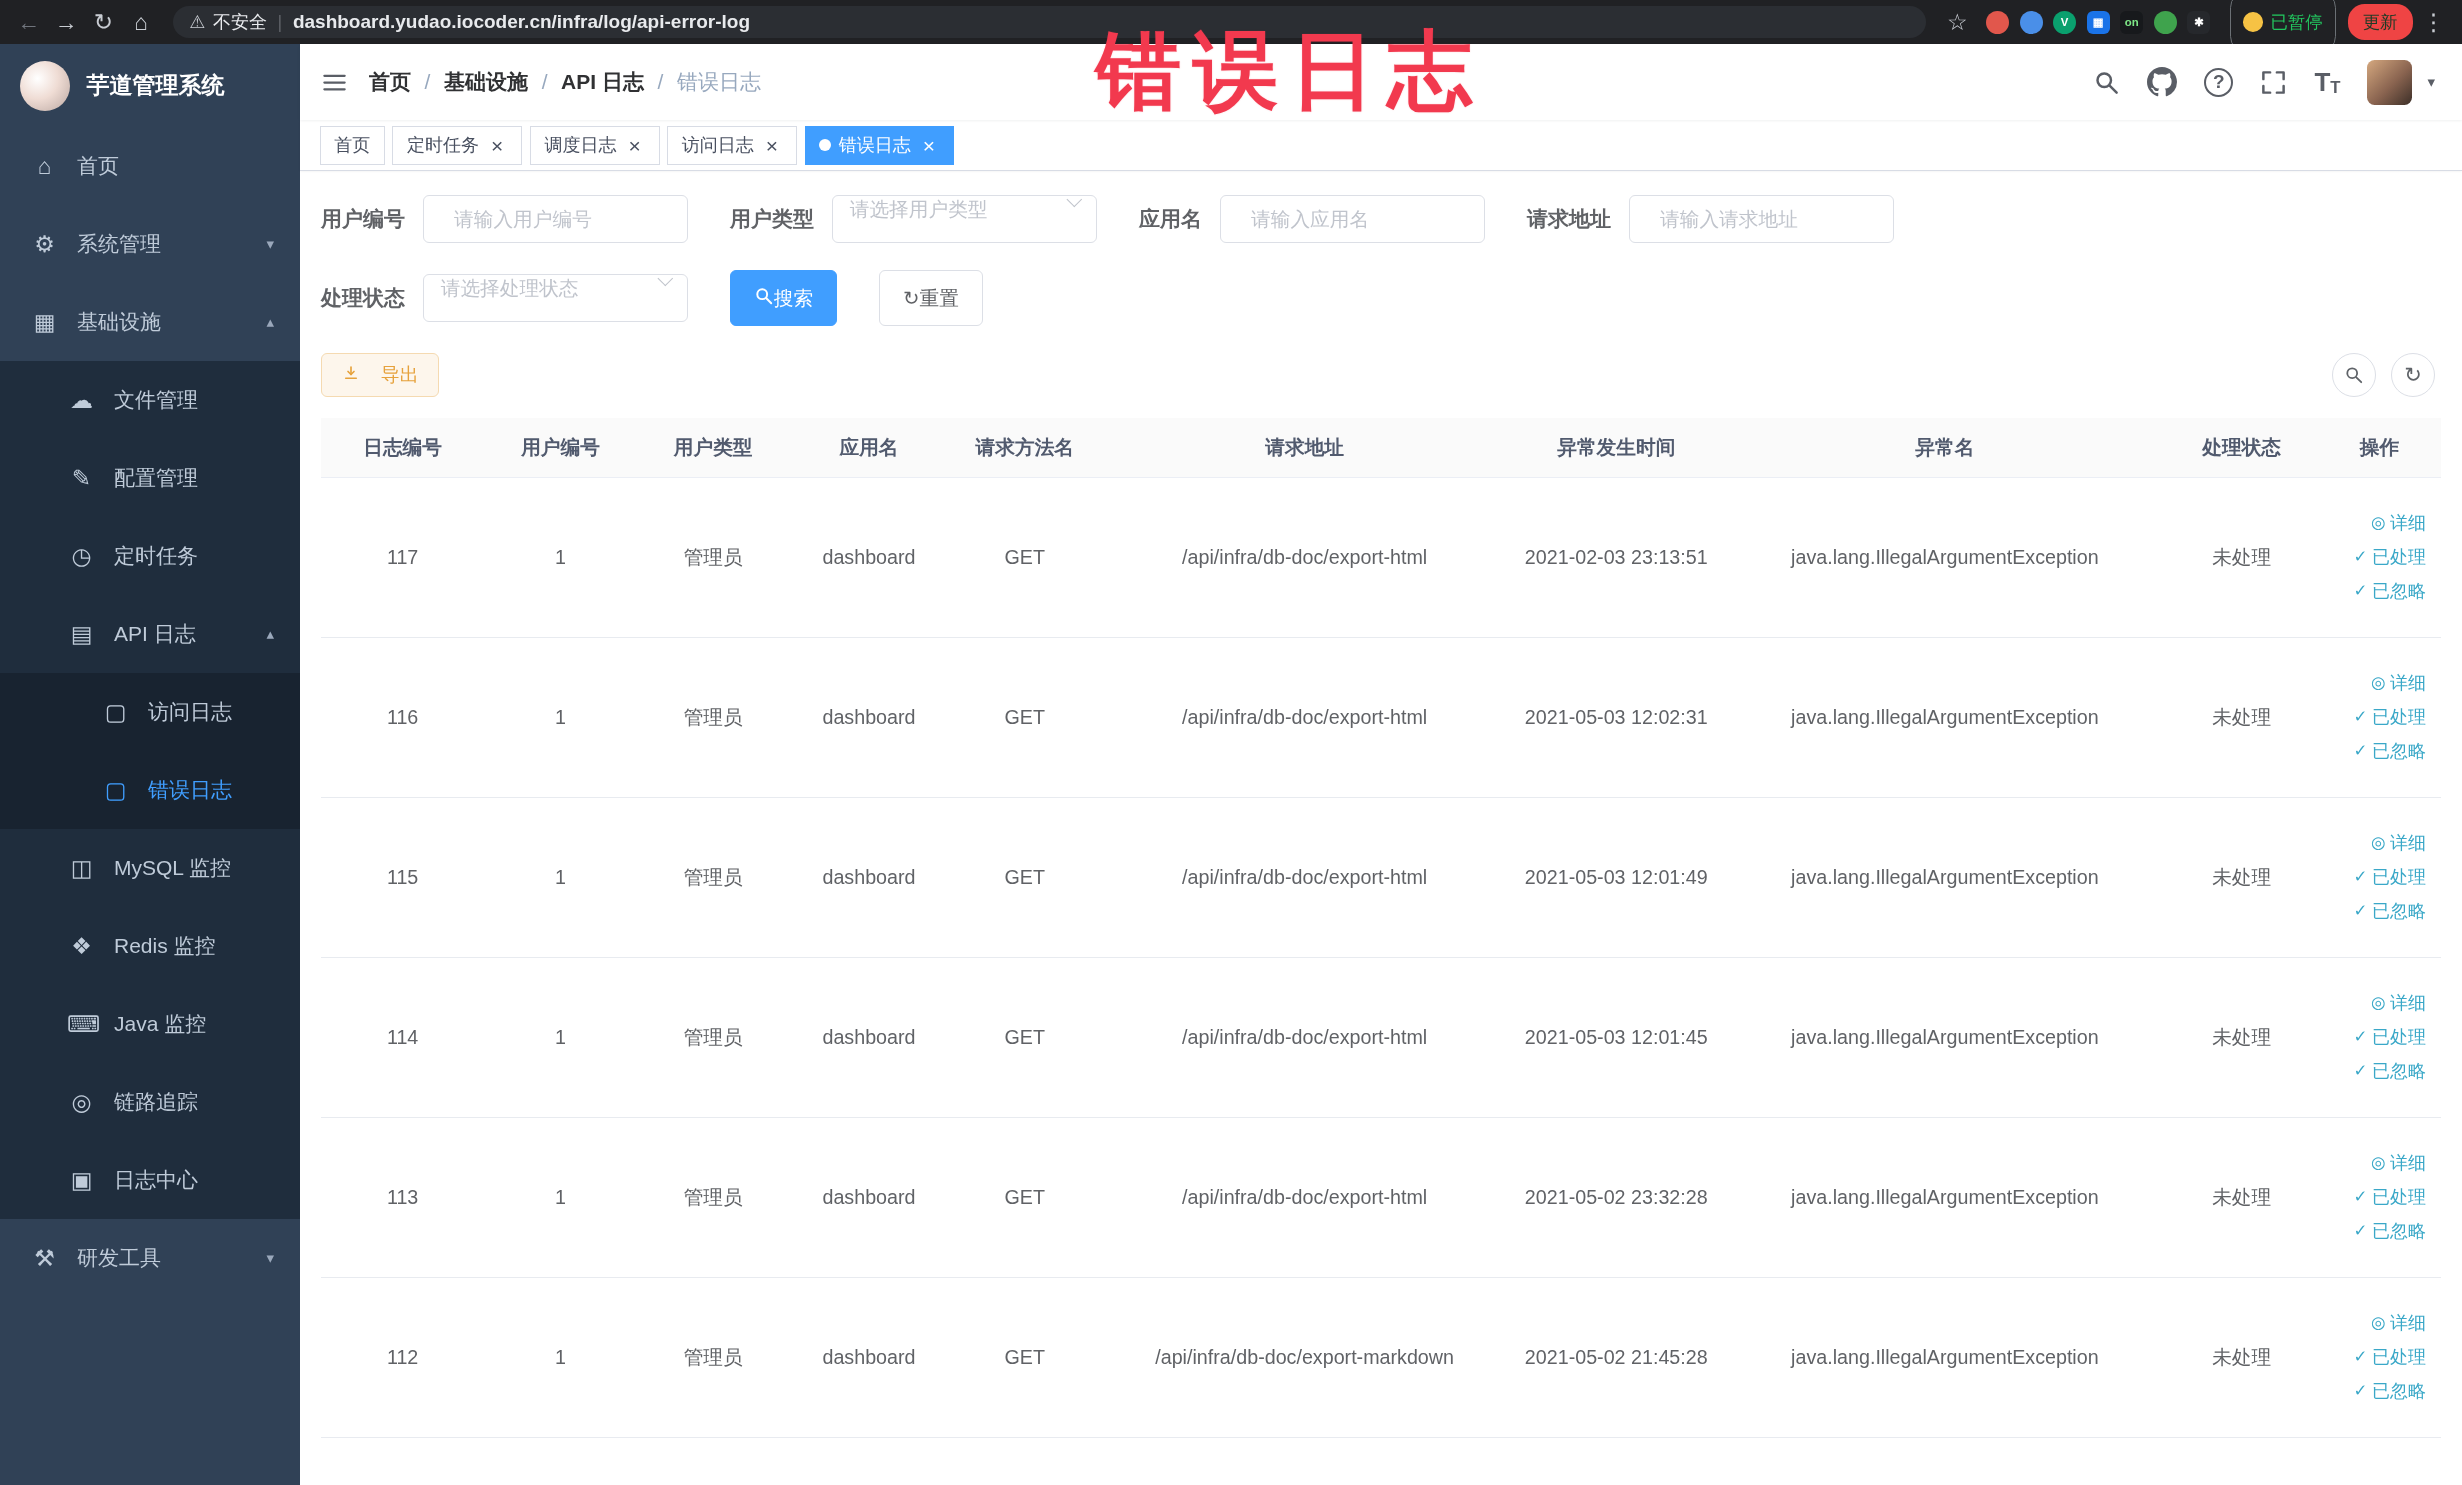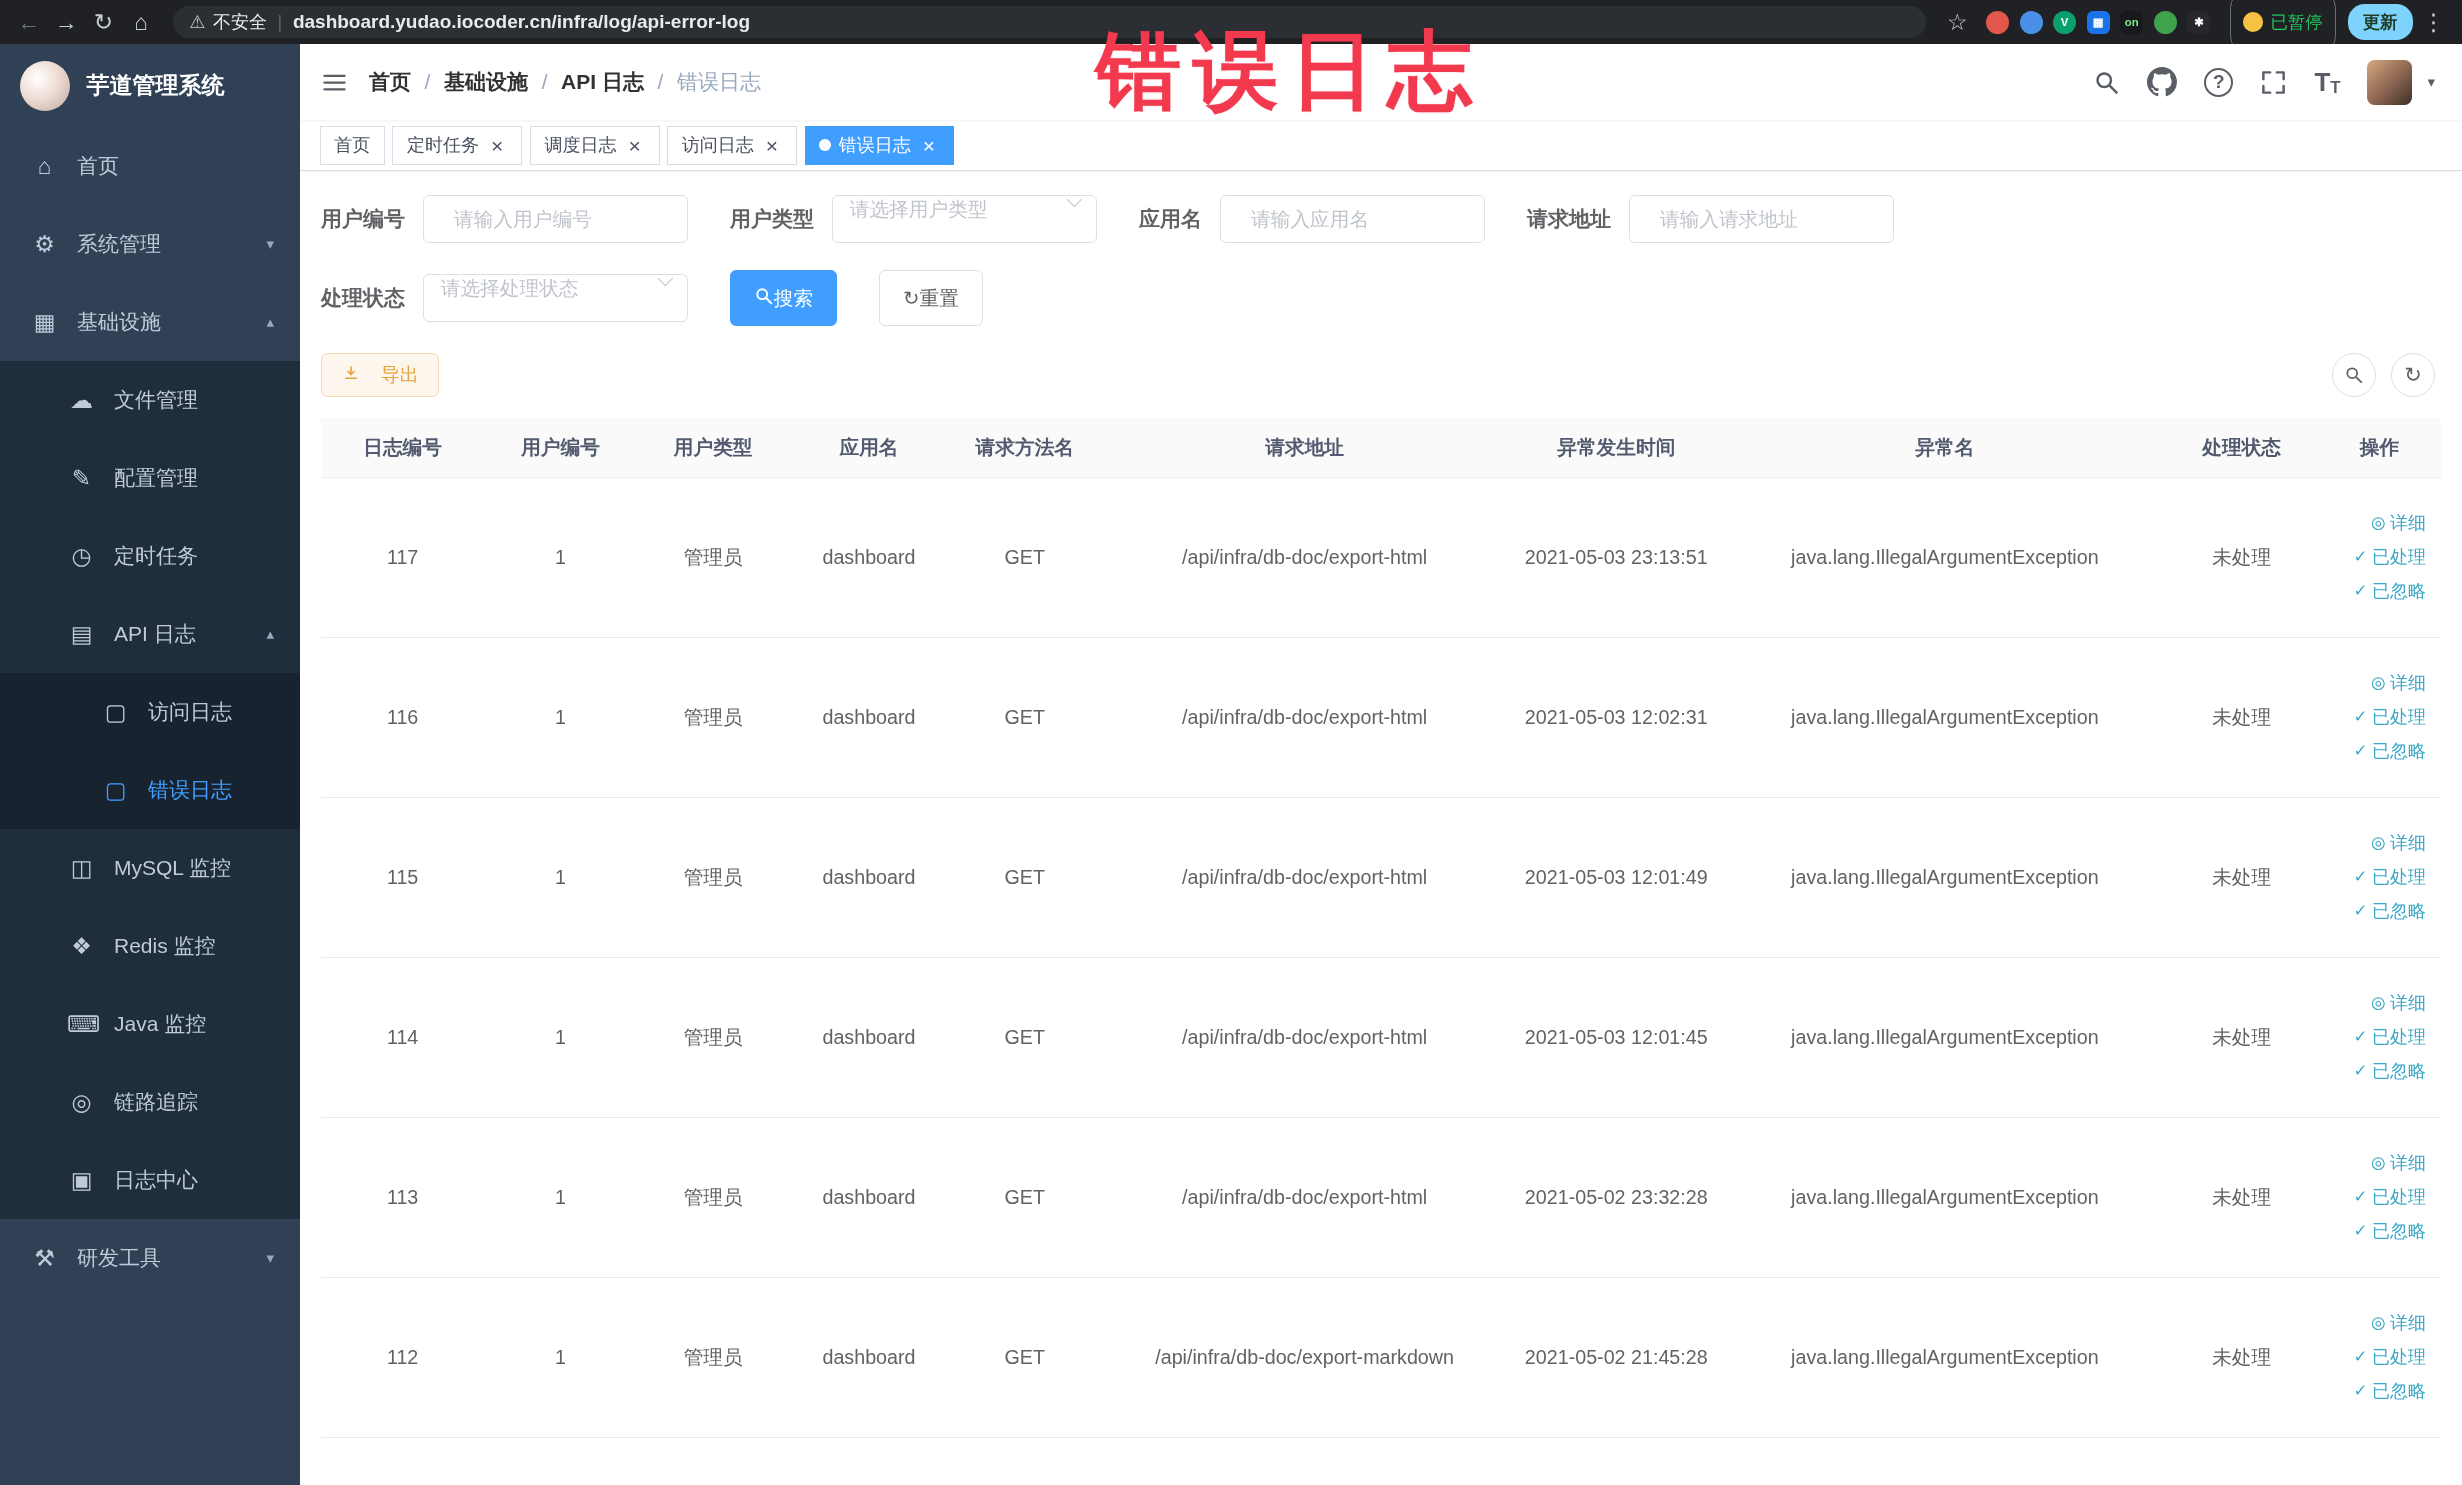--- a/index.html
+++ b/index.html
@@ -19,22 +19,22 @@
   .omni-warn{color:#e8eaed;font-size:18px;white-space:nowrap}
   .omni-sep{color:#5f6368;margin:0 10.6px;font-size:18px}
   .omni-url{color:#e8eaed;font-size:19px;font-weight:700;white-space:nowrap;overflow:hidden}
   .ext-row{display:flex;align-items:center;gap:10.6px;margin:0 7.6px}
   .ext-ic{width:23px;height:23px;border-radius:6px;display:flex;align-items:center;justify-content:center;
     font-size:11.4px;font-weight:700;color:#fff;cursor:pointer;flex-shrink:0}
   .ext-ic.circle{border-radius:50%}
   .chip-paused{display:flex;align-items:center;gap:7.6px;border:0.8px solid #6b7075;border-radius:16.7px;
     padding:18px 12px;color:#22c55e;font-size:17.4px;margin:0 7.6px;cursor:pointer;white-space:nowrap}
   .smiley{width:19.7px;height:19.7px;border-radius:50%;background:#f6c244;display:inline-block}
-  .pill-update{background:#7dd3fc;color:#1e3b26;border-radius:16.7px;padding:6px 15px;font-size:17.4px;
-    font-weight:700;cursor:pointer;white-space:nowrap}
+  .pill-update{background:#ef4444;color:#1e3b26;border-radius:16.7px;padding:6px 15px;font-size:17.4px;
+    font-weight:400;cursor:pointer;white-space:nowrap}
 
   
   .app{display:flex;height:1442px;width:100%}
   .sidebar{width:300px;background:var(--sidebar-bg,#304156);color:#bfcbd9;flex-shrink:0;overflow:hidden}
   .logo-row{height:83px;display:flex;align-items:center;padding-left:19.7px;gap:16.7px;cursor:pointer}
   .logo-avatar{width:50px;height:50px;border-radius:50%;flex-shrink:0;
     background:radial-gradient(circle at 35% 35%,#ffffff 0%,#efdcd4 45%,#b9a6a0 100%)}
   .logo-title{color:#fff;font-size:23px;font-weight:700;white-space:nowrap}
   .menu-item{height:78px;display:flex;align-items:center;gap:18px;font-size:21px;cursor:pointer;
     white-space:nowrap}
@@ -398,21 +398,21 @@
               </tr>
             </thead>
           <tbody id="tbody">
               <tr>
                 <td>117</td>
                 <td>1</td>
                 <td>管理员</td>
                 <td>dashboard</td>
                 <td>GET</td>
                 <td>/api/infra/db-doc/export-html</td>
-                <td>2021-05-03 23:13:51</td>
+                <td>2021-02-03 23:13:51</td>
                 <td>java.lang.IllegalArgumentException</td>
                 <td>未处理</td>
                 <td class="actions">
                   <a class="action-link">
                     <span class="al-ic">◎</span>
                     <span>详细</span>
                   </a>
                   <a class="action-link">
                     <span class="al-ic">✓</span>
                     <span>已处理</span>

